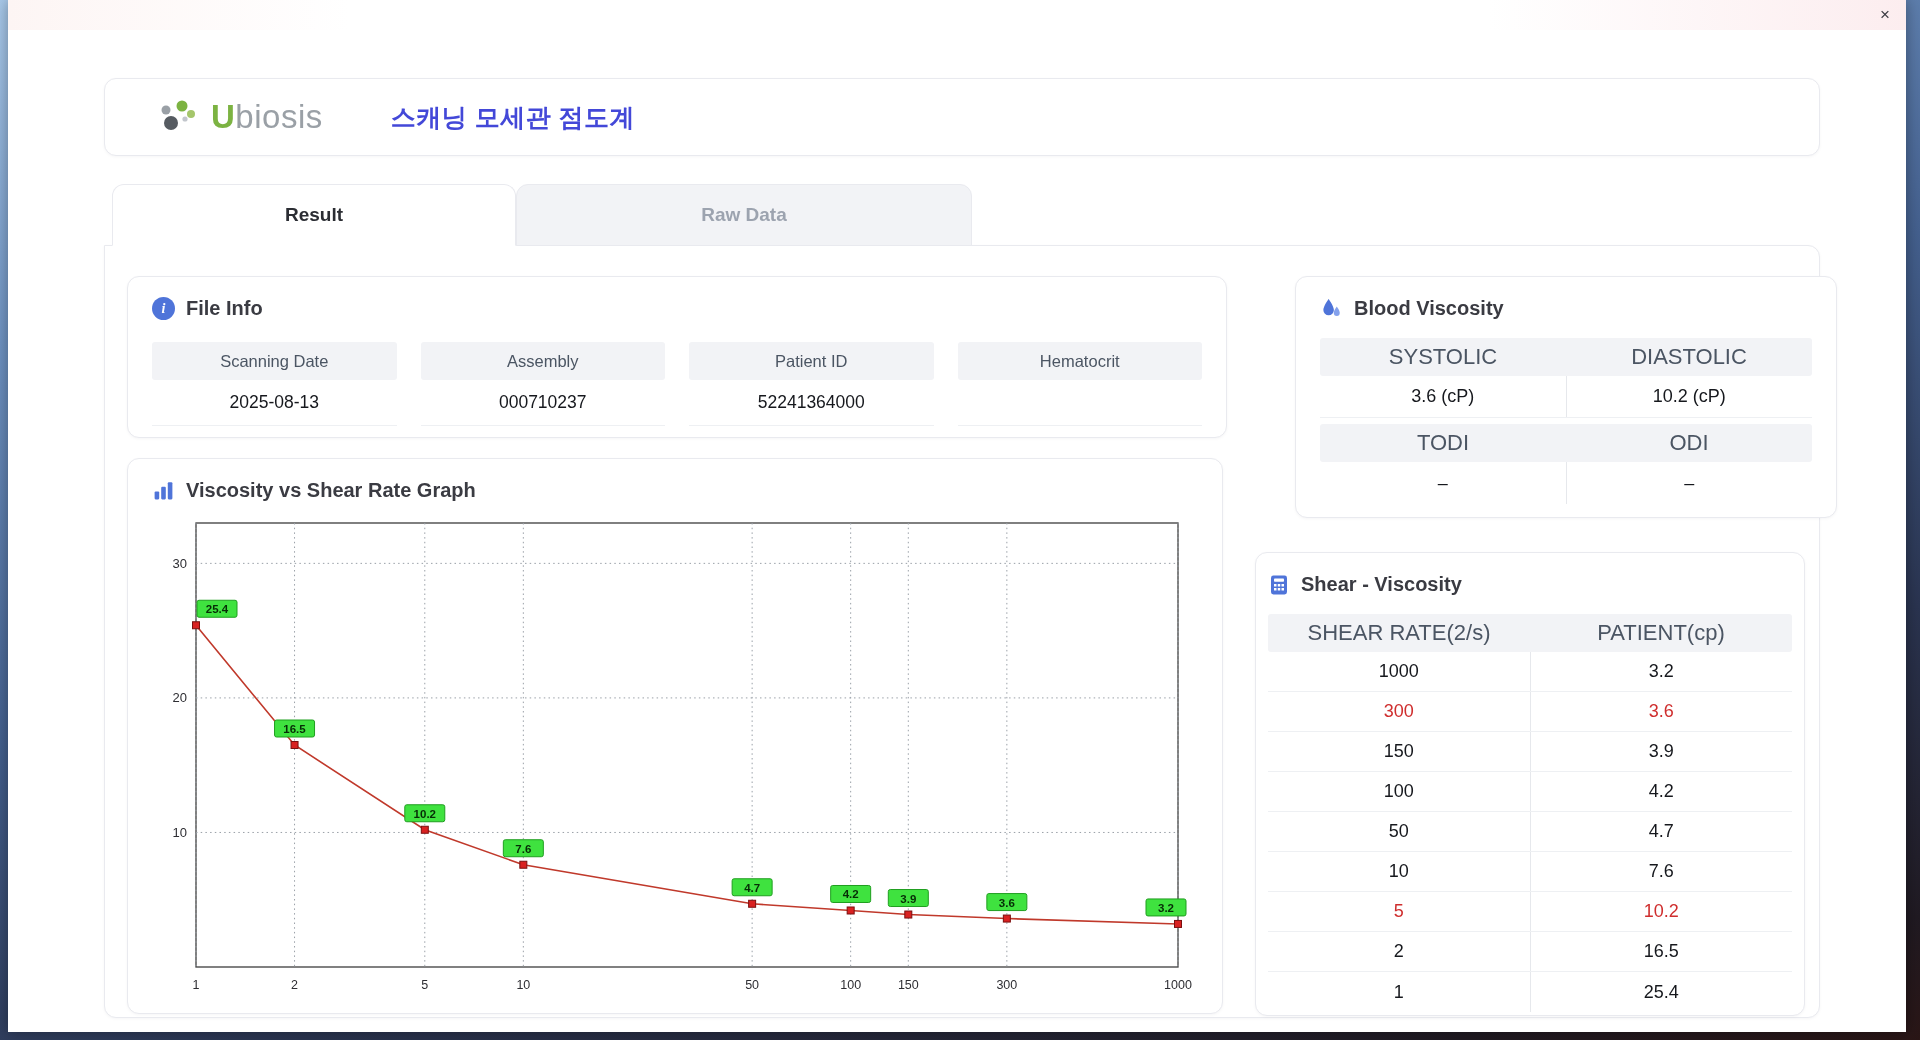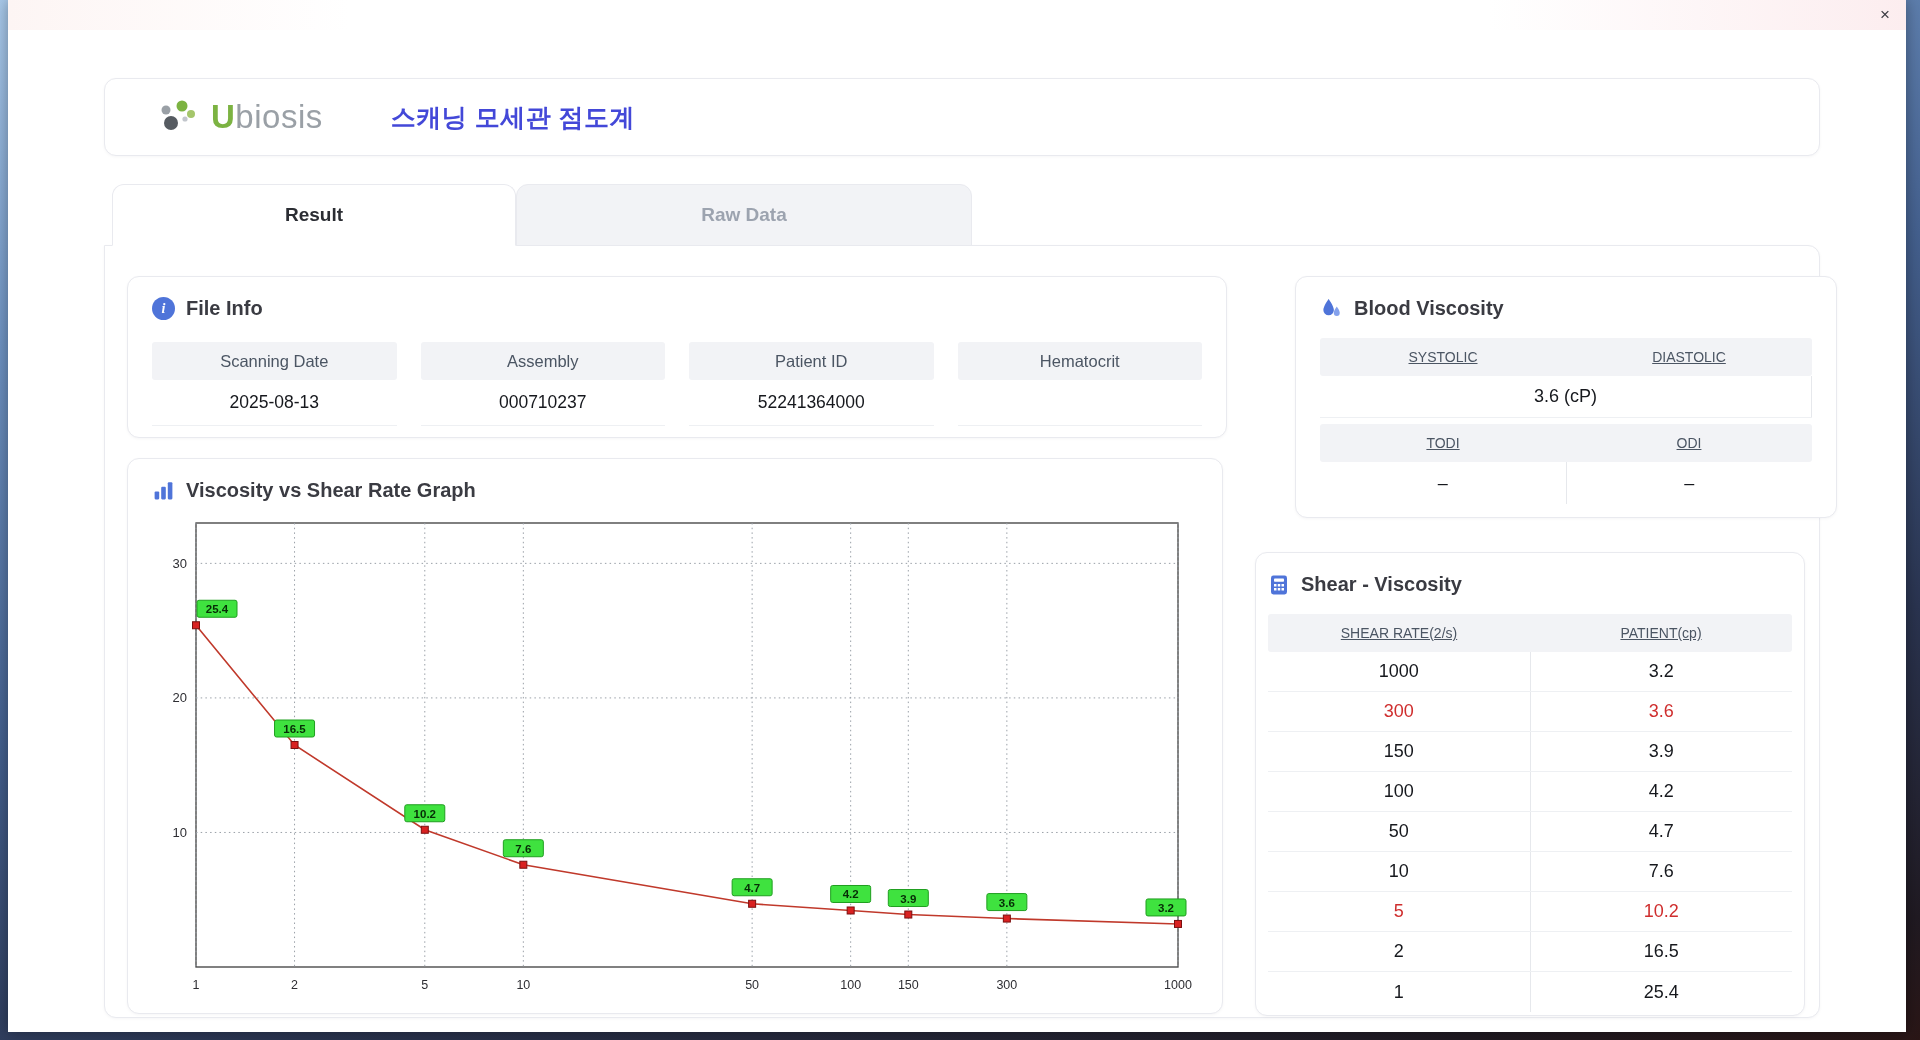--- a/index.html
+++ b/index.html
@@ -46,21 +46,21 @@
 
   
   .graph-card { left:22px; top:212px; width:1096px; height:556px; padding:20px 24px; }
   .chart-wrap { position:absolute; left:26px; top:56px; }
 
   
   .bv-card { left:1150px; top:30px; width:542px; height:242px; padding:20px 24px;margin-left:40px; }
   .shear-card { left:1150px; top:306px; width:550px; height:464px; padding:20px 12px; }
   .tbl { margin-top:18px; }
   .thead { display:flex; background:#f2f3f6; border-radius:3px; height:38px; }
-  .thcell { flex:1; display:flex; align-items:center; justify-content:center; font-size:14px; color:#4b5563; font-weight:500;text-decoration:underline; }
+  .thcell { flex:1; display:flex; align-items:center; justify-content:center; font-size:22px; color:#4b5563; font-weight:500; }
   .trow { display:flex; height:40px; border-bottom:1px solid #eef0f3; }
   .trow:last-child { border-bottom:none; }
   .tcell { flex:1; display:flex; align-items:center; justify-content:center; font-size:18px; color:#16181d; }
   .tcell.c1 { border-right:1px solid #e6e8ec; }
   .trow.red .tcell { color:#cf2e2e; }
   .bv-vrow { height:42px; }
 
   svg text { font-family:"Liberation Sans","DejaVu Sans",sans-serif; }
 </style>
 </head>
@@ -193,20 +193,21 @@
         </svg>
         <span>Blood Viscosity</span>
       </div>
       <div class="tbl">
         <div class="thead">
           <div class="thcell">SYSTOLIC</div>
           <div class="thcell">DIASTOLIC</div>
         </div>
         <div class="trow bv-vrow">
           <div class="tcell c1">3.6 (cP)</div>
+          <div class="tcell">10.2 (cP)</div>
         </div>
         <div class="thead" style="margin-top:6px;">
           <div class="thcell">TODI</div>
           <div class="thcell">ODI</div>
         </div>
         <div class="trow bv-vrow">
           <div class="tcell c1">–</div>
           <div class="tcell">–</div>
         </div>
       </div>

